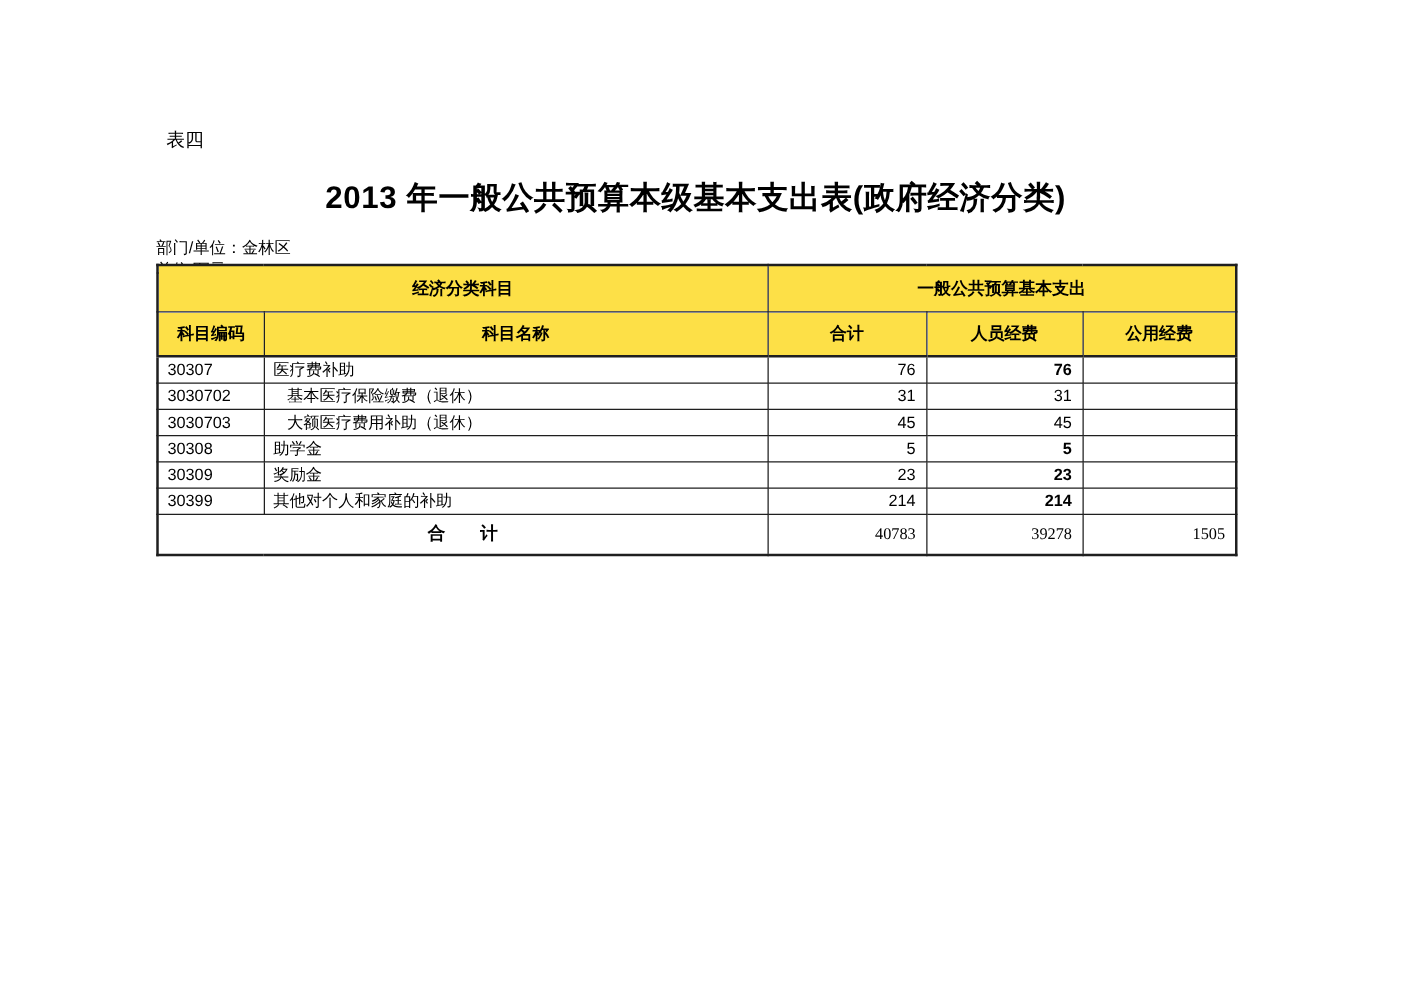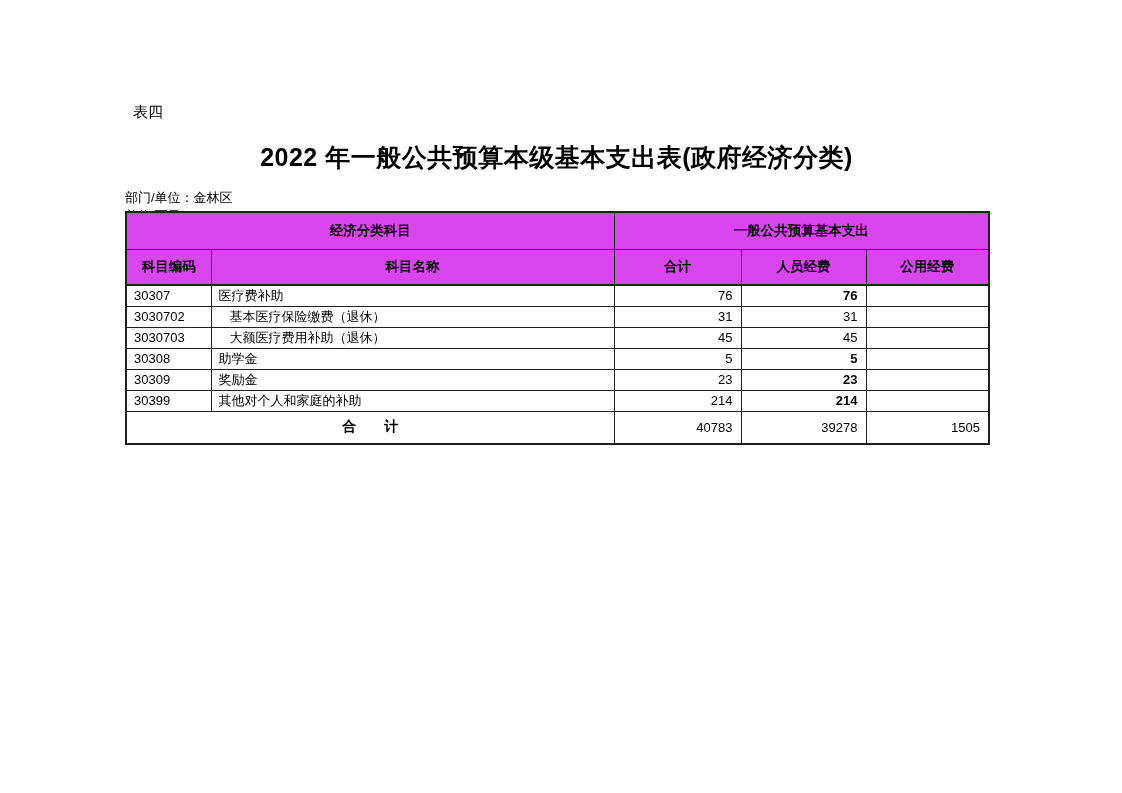--- a/index.html
+++ b/index.html
@@ -49,30 +49,30 @@
     font-size: 13px;
   }
   table.budget th, table.budget td {
     border: 1px solid #1f1f1f;
     vertical-align: middle;
     overflow: hidden;
     white-space: nowrap;
   }
   table.budget { border: 2px solid #1f1f1f; }
   tr.hdr-group th, tr.hdr-cols th {
-    background: #d946ef;
+    background: #fde047;
     font-weight: bold;
     text-align: center;
     font-size: 13.5px;
   }
   tr.hdr-group { height: 37px; }
   tr.hdr-cols { height: 36px; }
   tr.hdr-cols th { border-bottom: 2px solid #1f1f1f; }
   tr.data-row { height: 21px; }
-  tr.total-row { height: 33px; }
+  tr.total-row { height: 33px; font-family: Liberation Serif, serif; }
   td.cell-code { text-align: left; padding-left: 7px; }
   td.cell-name { text-align: left; padding-left: 7px; }
   td.cell-name.indent-1 { padding-left: 18px; }
   td.cell-name.indent-2 { padding-left: 18px; }
   td.cell-num { text-align: right; padding-right: 8px; }
   td.bold { font-weight: bold; }
   td.cell-total-label {
     text-align: center;
     font-weight: bold;
     font-size: 14px;
@@ -86,21 +86,21 @@
     font-size: 13px;
   }
 </style>
 </head>
 <body>
 
 <div id="doc">
 
   <div class="table-label">表四</div>
 
-  <h1 class="doc-title">2022 年一般公共预算本级基本支出表(政府经济分类)</h1>
+  <h1 class="doc-title">2013 年一般公共预算本级基本支出表(政府经济分类)</h1>
 
   <div class="meta-row">
     <span>部门/单位：金林区</span>
     <span>单位:万元</span>
   </div>
 
   <table class="budget">
     <colgroup>
       <col style="width:85px">
       <col style="width:403px">

